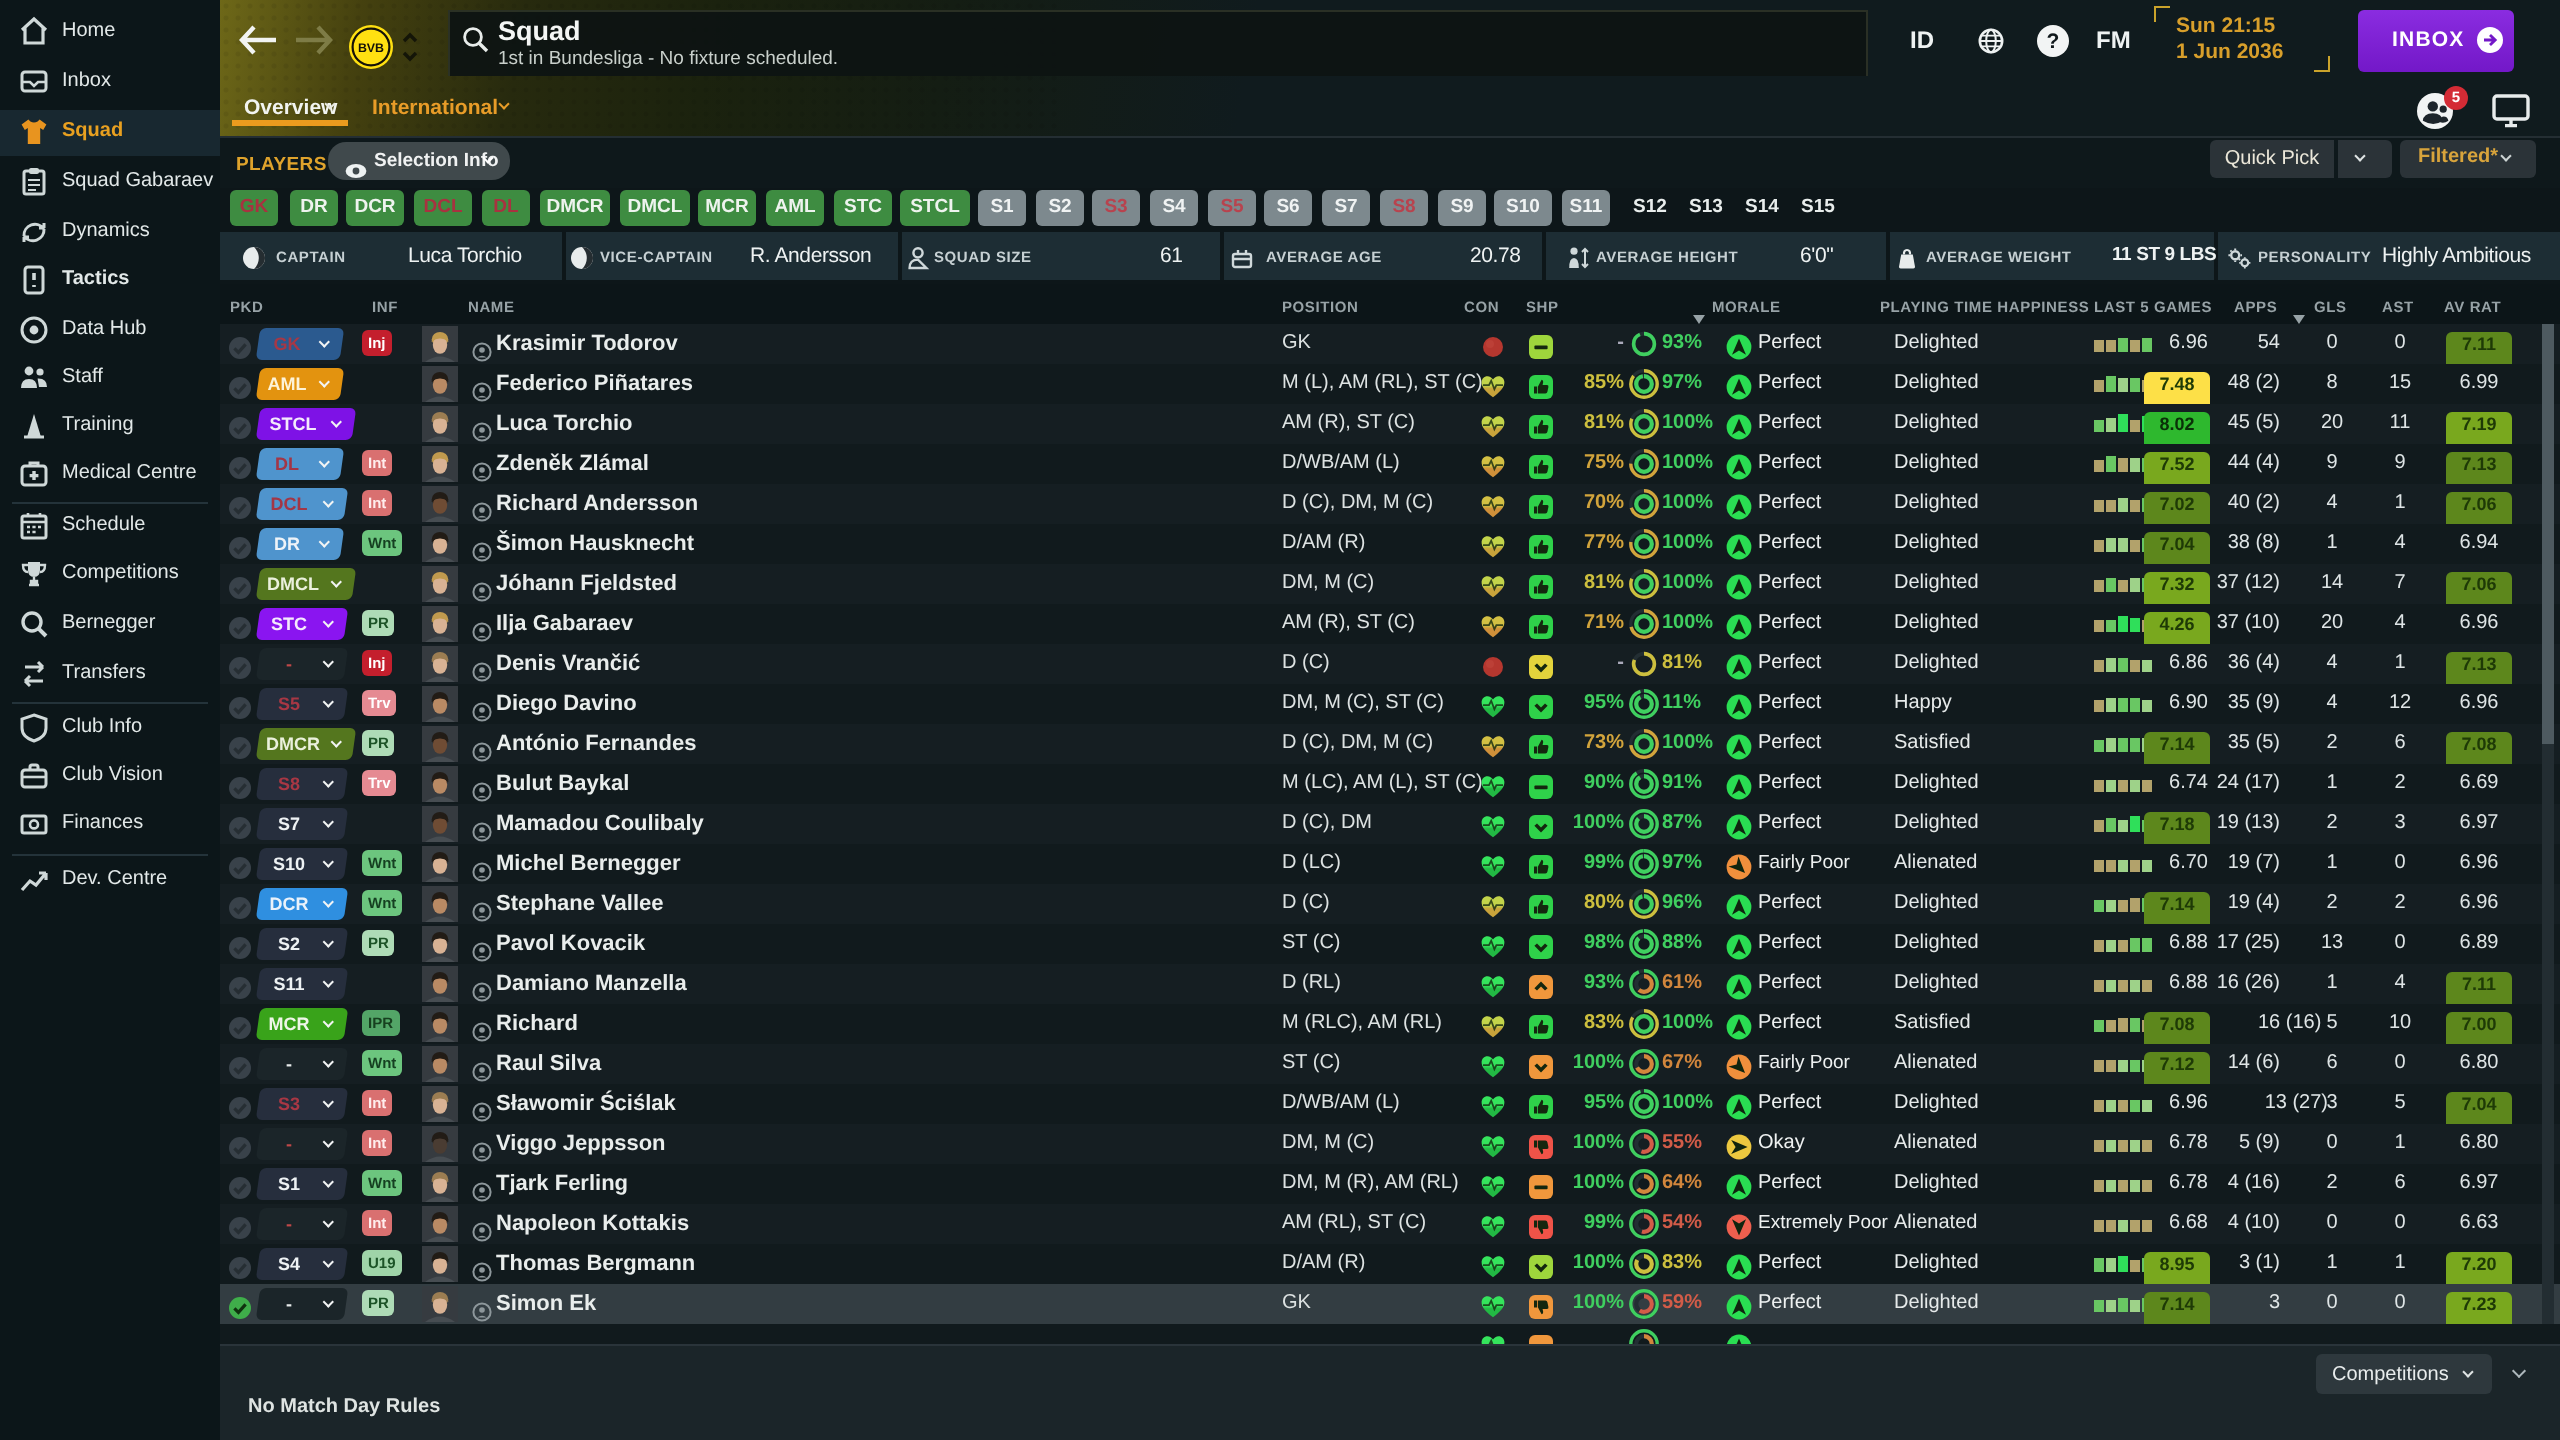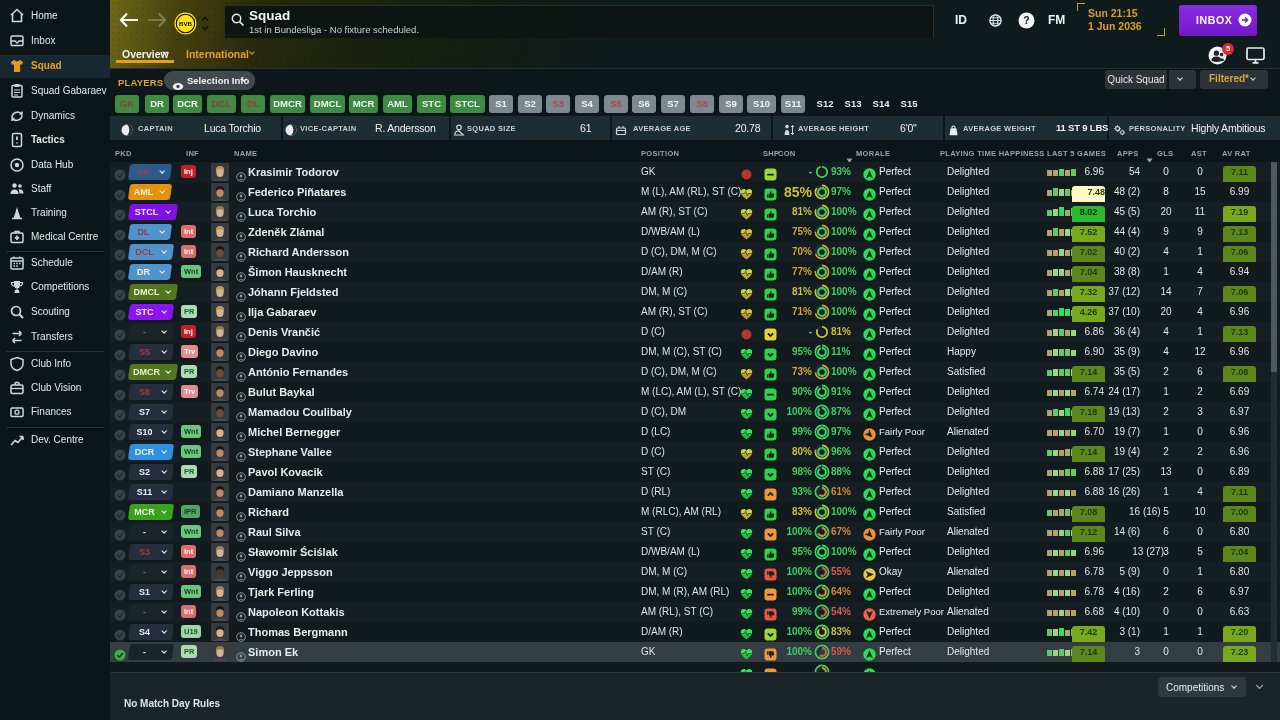--- a/index.html
+++ b/index.html
@@ -89,21 +89,21 @@
 <div class="abs" style="left:118px;top:77px;font-size:9.5px;font-weight:bold;letter-spacing:0.2px;color:#dfa32c;">PLAYERS</div>
 <div class="abs" style="left:164px;top:71px;width:91px;height:19px;border-radius:9px;background:#40494c;"></div>
 <div class="abs" style="left:172px;top:77px;"><svg width="12" height="9" viewBox="0 0 12 9" style="">
         <ellipse cx="6" cy="4.5" rx="5.2" ry="3.5" fill="#eef2f2"></ellipse>
         <circle cx="6" cy="4.5" r="1.7" fill="#40494c"></circle>
       </svg></div>
 <div class="abs" style="left:187px;top:75px;font-size:9.5px;font-weight:bold;color:#f0f2f2;">Selection Info</div>
 <div class="abs" style="left:242px;top:77px;">
       <span style="display:block;width:4px;height:4px;border-right:1.5px solid #fff;border-bottom:1.5px solid #fff;transform:rotate(45deg);"></span>
     </div>
-<div class="abs" style="left:1105px;top:70px;width:62px;height:19px;border-radius:3px 0 0 3px;background:#2b3338;font-size:10px;color:#ece8da;text-align:center;line-height:19px;">Quick Squad</div>
+<div class="abs" style="left:1105px;top:70px;width:62px;height:19px;border-radius:3px 0 0 3px;background:#2b3338;font-size:10px;color:#ece8da;text-align:center;line-height:19px;">Quick Pick</div>
 <div class="abs" style="left:1168.5px;top:70px;width:27.5px;height:19px;border-radius:0 3px 3px 0;background:#2b3338;"></div>
 <div class="abs" style="left:1178px;top:76px;">
       <span style="display:block;width:4px;height:4px;border-right:1.5px solid #dfe4e4;border-bottom:1.5px solid #dfe4e4;transform:rotate(45deg);"></span>
     </div>
 <div class="abs" style="left:1200px;top:70px;width:68px;height:19px;border-radius:3px;background:#2b3338;"></div>
 <div class="abs" style="left:1209px;top:73px;font-size:10px;color:#d8a43c;font-weight:bold;">Filtered*</div>
 <div class="abs" style="left:1251px;top:76px;">
       <span style="display:block;width:4px;height:4px;border-right:1.5px solid #cdd4d4;border-bottom:1.5px solid #cdd4d4;transform:rotate(45deg);"></span>
     </div>
 <div class="abs" style="left:110px;top:94px;width:1170px;height:21px;background:#0d1619;"></div>
@@ -186,21 +186,21 @@
         <circle cx="9.4" cy="8.4" r="1.7" fill="none" stroke="#cfd8da" stroke-width="1.1"></circle>
         <path d="M9.4 5.6 V6.4 M9.4 10.4 V11.2 M6.6 8.4 H7.4 M11.4 8.4 H12.2" stroke="#cfd8da" stroke-width="0.9"></path>
       </svg></div>
 <div class="abs lbl" style="left:1129px;top:124px;color:#c6d0d3;">PERSONALITY</div>
 <div class="abs" style="left:1191px;top:122px;font-size:10.5px;font-weight:normal;color:#eef2f2;letter-spacing:-0.2px;">Highly Ambitious</div>
 <div class="abs" style="left:110px;top:142px;width:1170px;height:20px;background:#0c1518;"></div>
 <div class="abs lbl" style="left:115px;top:149px;">PKD</div>
 <div class="abs lbl" style="left:186px;top:149px;">INF</div>
 <div class="abs lbl" style="left:234px;top:149px;">NAME</div>
 <div class="abs lbl" style="left:641px;top:149px;">POSITION</div>
-<div class="abs lbl" style="left:778px;top:149px;">CON</div>
+<div class="abs lbl" style="left:732px;top:149px;">CON</div>
 <div class="abs lbl" style="left:763px;top:149px;">SHP</div>
 <div class="abs lbl" style="left:856px;top:149px;">MORALE</div>
 <div class="abs lbl" style="left:940px;top:149px;">PLAYING TIME HAPPINESS</div>
 <div class="abs lbl" style="left:1047px;top:149px;">LAST 5 GAMES</div>
 <div class="abs lbl" style="left:1117px;top:149px;">APPS</div>
 <div class="abs lbl" style="left:1157px;top:149px;">GLS</div>
 <div class="abs lbl" style="left:1191px;top:149px;">AST</div>
 <div class="abs lbl" style="left:1222px;top:149px;">AV RAT</div>
 <div class="abs" style="left:846px;top:150px;"><svg width="7" height="6" viewBox="0 0 7 6" style="">
         <path d="M0.5 0.5 L3.5 5 L6.5 0.5Z" fill="#97a2a6"></path>
@@ -293,40 +293,40 @@
               <stop offset="0.6" stop-color="#c9a33b"></stop>
             </linearGradient>
           </defs>
           <path d="M6.5 11.6 C2.2 8.4 0.8 6.2 0.8 4.1 C0.8 2.4 2.1 1.1 3.7 1.1 C4.9 1.1 5.9 1.8 6.5 2.8 C7.1 1.8 8.1 1.1 9.3 1.1 C10.9 1.1 12.2 2.4 12.2 4.1 C12.2 6.2 10.8 8.4 6.5 11.6 Z" fill="url(#hgyg)"></path>
           <polyline points="1.5,5.6 4.5,5.6 5.6,3.4 7.2,7.6 8.2,5.6 11.5,5.6" fill="none" stroke="rgba(20,40,16,0.8)" stroke-width="0.9"></polyline>
         </svg></div>
       <div class="cell" style="left:654px;top:3.5px;"><svg width="13" height="13" viewBox="0 0 13 13" style="">
           <rect x="0.5" y="0.5" width="12" height="12" rx="3" fill="#2fd24a"></rect>
           <path d="M3 6.3 h1.6 v3.5 H3 Z M5 9.8 V6.2 L6.8 2.9 q0.9 0.15 0.8 1.1 l-0.3 1.5 h2.2 q0.9 0 0.7 1 l-0.5 2.4 q-0.2 0.9 -1 0.9 Z" fill="#14270f"></path>
         </svg></div>
-      <div class="cell" style="left:662px;width:40px;text-align:right;font-size:14px;font-weight:bold;color:#cdbf3e;">85%</div>
+      <div class="cell" style="left:662px;width:40px;text-align:right;font-size:10px;font-weight:bold;color:#cdbf3e;">85%</div>
       <div class="cell" style="left:704px;top:2px;"><svg width="16" height="16" viewBox="0 0 16 16" style="">
           <circle cx="8" cy="8" r="6.6" fill="none" stroke="#232e33" stroke-width="1.7"></circle>
           <circle cx="8" cy="8" r="6.6" fill="none" stroke="#cdbf3e" stroke-width="1.7" stroke-dasharray="35.25 41.47" transform="rotate(-90 8 8)" stroke-linecap="butt"></circle>
           <circle cx="8" cy="8" r="3.9" fill="none" stroke="#232e33" stroke-width="2.1"></circle>
           <circle cx="8" cy="8" r="3.9" fill="none" stroke="#3fcf5f" stroke-width="2.1" stroke-dasharray="23.77 24.50" transform="rotate(-90 8 8)" stroke-linecap="butt"></circle>
         </svg></div>
       <div class="cell" style="left:721px;font-size:10px;font-weight:bold;color:#3fcf5f;">97%</div>
       <div class="cell" style="left:753px;top:3.5px;"><svg width="13" height="13" viewBox="0 0 13 13" style="">
           <circle cx="6.5" cy="6.5" r="6.2" fill="#2ade52"></circle>
           <path d="M6.5 2.2 L10 10.4 L6.5 8.2 L3 10.4 Z" fill="#10250f" transform="rotate(0 6.5 6.5)"></path>
         </svg></div>
       <div class="cell" style="left:769px;font-size:10px;color:#eef1f1;">Perfect</div>
       <div class="cell" style="left:837px;font-size:10px;color:#e6eaea;">Delighted</div>
       <span style="position:absolute;left:937px;bottom:6px;width:5px;height:6px;background:#b2a26b;"></span>
       <span style="position:absolute;left:943px;bottom:6px;width:5px;height:8px;background:#69c763;"></span>
       <span style="position:absolute;left:949px;bottom:6px;width:5px;height:7px;background:#9ed289;"></span>
       <span style="position:absolute;left:955px;bottom:6px;width:5px;height:7px;background:#69c763;"></span>
       <span style="position:absolute;left:961px;bottom:6px;width:5px;height:6px;background:#b2a26b;"></span>
-      <div class="pill" style="left:962px;background:#fef9c3;color:#1e3a06;text-align:right;">7.48</div>
+      <div class="pill" style="left:962px;background:#fde047;color:#1e3a06;">7.48</div>
       <div class="cell num" style="left:988px;width:42px;text-align:right;">48 (2)</div>
       <div class="cell num" style="left:1044px;width:24px;text-align:center;">8</div>
       <div class="cell num" style="left:1078px;width:24px;text-align:center;">15</div>
       <div class="cell num" style="left:1113px;width:33px;text-align:center;">6.99</div>
     </div>
     <div class="row" style="top:202px;background:#151e22;">
       <div class="cell" style="left:4px;top:4px;"><svg width="12" height="12" viewBox="0 0 12 12" style="">
           <circle cx="6" cy="6" r="5.5" fill="#39424a"></circle>
           <path d="M3.2 6.2 L5.2 8.2 L8.8 4.2" stroke="#262e33" stroke-width="1.6" fill="none"></path>
         </svg></div>
@@ -1686,21 +1686,21 @@
           <circle cx="6.5" cy="6.5" r="6.2" fill="#2ade52"></circle>
           <path d="M6.5 2.2 L10 10.4 L6.5 8.2 L3 10.4 Z" fill="#10250f" transform="rotate(0 6.5 6.5)"></path>
         </svg></div>
       <div class="cell" style="left:769px;font-size:10px;color:#eef1f1;">Perfect</div>
       <div class="cell" style="left:837px;font-size:10px;color:#e6eaea;">Delighted</div>
       <span style="position:absolute;left:937px;bottom:6px;width:5px;height:7px;background:#69c763;"></span>
       <span style="position:absolute;left:943px;bottom:6px;width:5px;height:7px;background:#9ed289;"></span>
       <span style="position:absolute;left:949px;bottom:6px;width:5px;height:8px;background:#2fdf5a;"></span>
       <span style="position:absolute;left:955px;bottom:6px;width:5px;height:6px;background:#b2a26b;"></span>
       <span style="position:absolute;left:961px;bottom:6px;width:5px;height:7px;background:#69c763;"></span>
-      <div class="pill" style="left:962px;background:#79a81e;color:#1e3a06;">7.42</div>
+      <div class="pill" style="left:962px;background:#79a81e;color:#1e3a06;">8.95</div>
       <div class="cell num" style="left:988px;width:42px;text-align:right;">3 (1)</div>
       <div class="cell num" style="left:1044px;width:24px;text-align:center;">1</div>
       <div class="cell num" style="left:1078px;width:24px;text-align:center;">1</div>
       <div class="pill" style="left:1113px;background:#79a81e;color:#1e3a06;">7.20</div>
     </div>
     <div class="row" style="top:642px;background:#333d42;">
       <div class="cell" style="left:4px;top:4px;"><svg width="12" height="12" viewBox="0 0 12 12" style="">
           <circle cx="6" cy="6" r="5.5" fill="#3fae4a"></circle>
           <path d="M3.2 6.2 L5.2 8.2 L8.8 4.2" stroke="#10330f" stroke-width="1.6" fill="none"></path>
         </svg></div>
@@ -1863,21 +1863,21 @@
 <div class="abs" style="left:9px;top:279px;"><svg width="16" height="16" viewBox="0 0 16 16" style="">
         <path d="M5 2 H11 V6 Q11 9.5 8 9.5 Q5 9.5 5 6Z" fill="#cfd8d8"></path>
         <path d="M5 3.5 H2.5 Q2.5 7 5 7 M11 3.5 H13.5 Q13.5 7 11 7" fill="none" stroke="#cfd8d8" stroke-width="1.2"></path>
         <path d="M8 9.5 V11.5 M5.5 13.5 H10.5 M6.5 11.5 H9.5 V13.5 H6.5Z" stroke="#cfd8d8" stroke-width="1.2" fill="#cfd8d8"></path>
       </svg></div>
 <div class="abs" style="left:31px;top:281px;font-size:10px;color:#e2e8e8;font-weight:normal;">Competitions</div>
 <div class="abs" style="left:9px;top:304px;"><svg width="16" height="16" viewBox="0 0 16 16" style="">
         <circle cx="7" cy="7" r="4.5" fill="none" stroke="#cfd8d8" stroke-width="1.7"></circle>
         <path d="M10.3 10.3 L14 14" stroke="#cfd8d8" stroke-width="2"></path>
       </svg></div>
-<div class="abs" style="left:31px;top:306px;font-size:10px;color:#e2e8e8;font-weight:normal;">Scouting</div>
+<div class="abs" style="left:31px;top:306px;font-size:10px;color:#e2e8e8;font-weight:normal;">Bernegger</div>
 <div class="abs" style="left:9px;top:329px;"><svg width="16" height="16" viewBox="0 0 16 16" style="">
         <path d="M2 5.5 H11 M11 5.5 L8.5 3 M11 5.5 L8.5 8" stroke="#cfd8d8" stroke-width="1.5" fill="none" transform="translate(1.5,-1)"></path>
         <path d="M14 10.5 H5 M5 10.5 L7.5 8 M5 10.5 L7.5 13" stroke="#cfd8d8" stroke-width="1.5" fill="none" transform="translate(-1.5,1)"></path>
       </svg></div>
 <div class="abs" style="left:31px;top:331px;font-size:10px;color:#e2e8e8;font-weight:normal;">Transfers</div>
 <div class="abs" style="left:9px;top:356px;"><svg width="16" height="16" viewBox="0 0 16 16" style="">
         <path d="M8 1.5 L14 3.5 V8 Q14 12.5 8 14.5 Q2 12.5 2 8 V3.5Z" fill="none" stroke="#cfd8d8" stroke-width="1.5"></path>
       </svg></div>
 <div class="abs" style="left:31px;top:358px;font-size:10px;color:#e2e8e8;font-weight:normal;">Club Info</div>
 <div class="abs" style="left:9px;top:380px;"><svg width="16" height="16" viewBox="0 0 16 16" style="">

